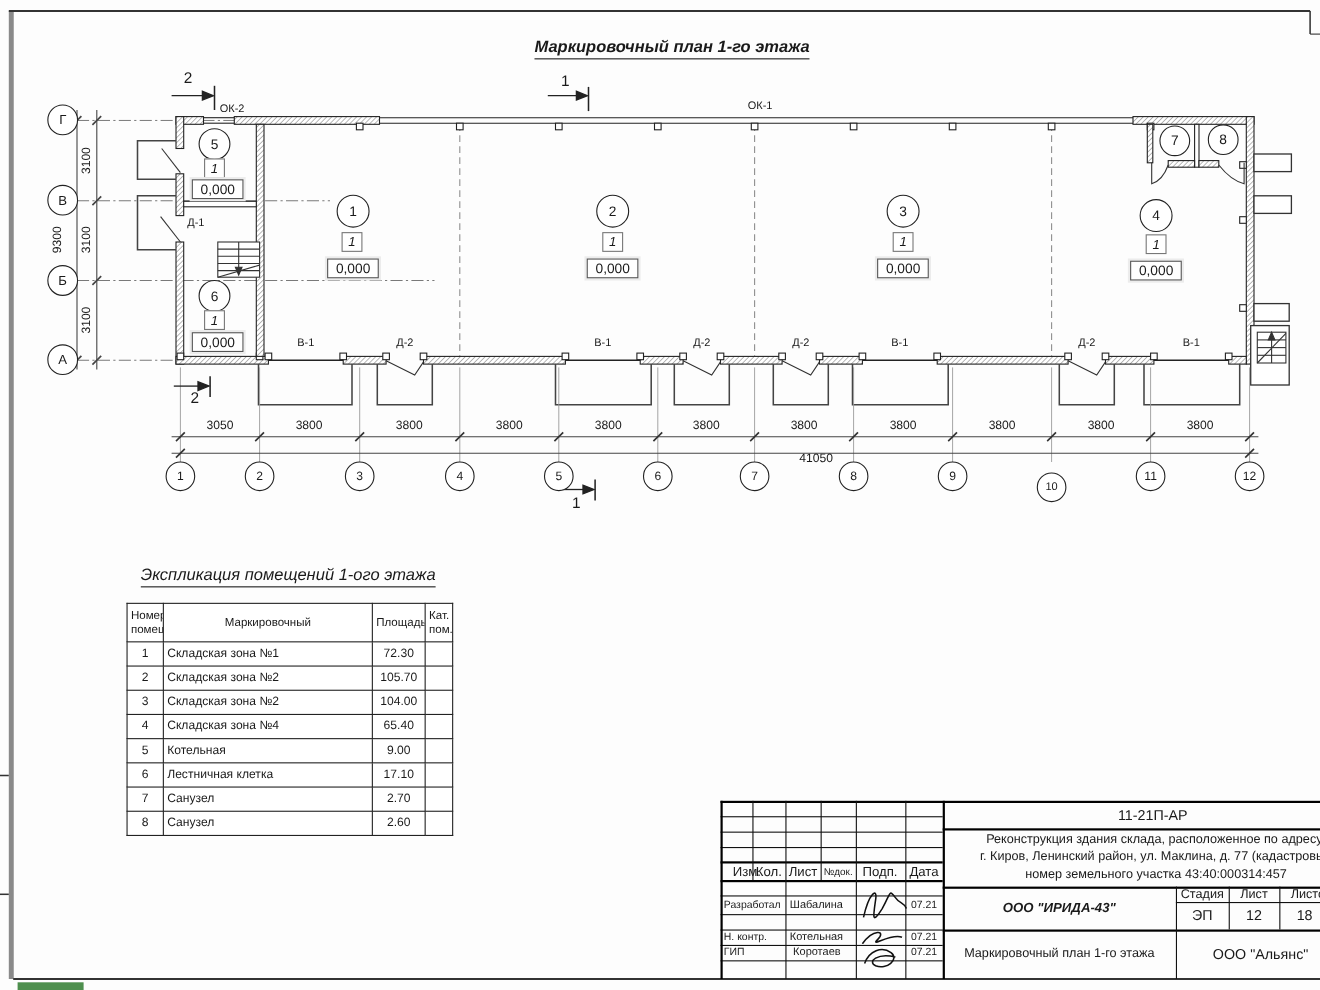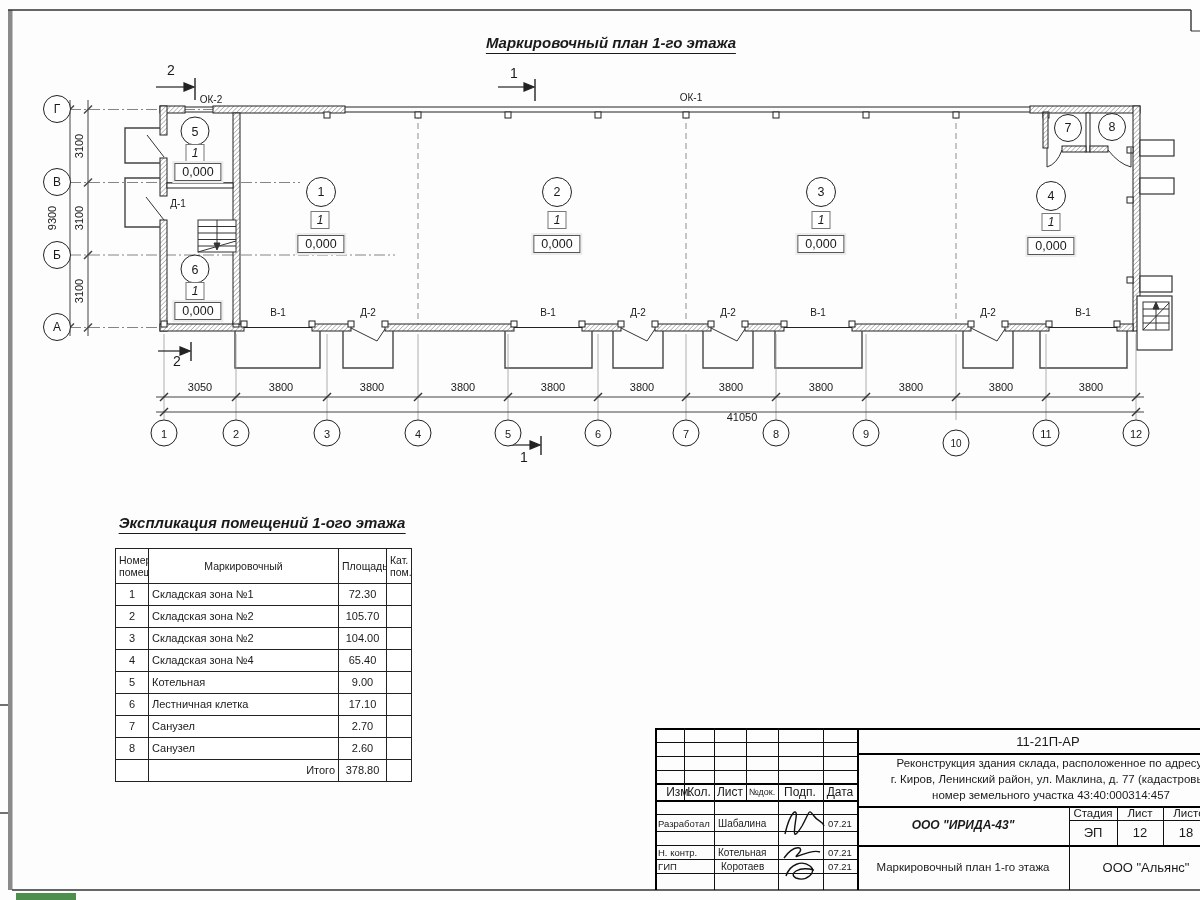--- a/index.html
+++ b/index.html
@@ -339,21 +339,21 @@
 <div class="typebox" style="left:195px;top:153px;">1</div>
 <div class="elevbox" style="left:198px;top:172px;">0,000</div>
 
 <div class="circ" style="left:195px;top:269px;width:27px;height:27px;font-size:12.5px;">6</div>
 <div class="typebox" style="left:195px;top:291px;">1</div>
 <div class="elevbox" style="left:198px;top:311px;">0,000</div>
 
 <div class="circ" style="left:1068px;top:128px;width:26px;height:26px;font-size:12.5px;">7</div>
 <div class="circ" style="left:1112px;top:127px;width:26px;height:26px;font-size:12.5px;">8</div>
 
-<div class="t title-underline" style="left:262px;top:524px;font-size:15px;font-style:italic;font-weight:bold;">Экспликация помещений 1-ого этажа</div>
+<div class="t title-underline" style="left:262px;top:524px;font-size:15px;font-style:italic;font-weight:normal;">Экспликация помещений 1-ого этажа</div>
 
 <div class="abs" style="left:115px;top:548px;">
   <table class="expl" style="border:1.5px solid #111;">
     <colgroup>
         <col style="width:33px">
         <col style="width:190px">
         <col style="width:48px">
         <col style="width:25px">
       </colgroup>
     <thead>
@@ -404,26 +404,20 @@
       <tr>
         <td class="cc">7</td>
         <td>Санузел</td>
         <td class="cc">2.70</td>
         <td></td>
       </tr>
       <tr>
         <td class="cc">8</td>
         <td>Санузел</td>
         <td class="cc">2.60</td>
-        <td></td>
-      </tr>
-      <tr>
-        <td></td>
-        <td class="rr">Итого</td>
-        <td class="cc">378.80</td>
         <td></td>
       </tr>
     </tbody>
   </table>
 </div>
 
 <div class="abs" style="left:0;top:0;width:1200px;height:900px;pointer-events:none;">
 
   <div class="hl thk" style="left:655px;top:728px;width:545px;height:2px;"></div>
   <div class="hl" style="left:655px;top:742px;width:202px;"></div>

